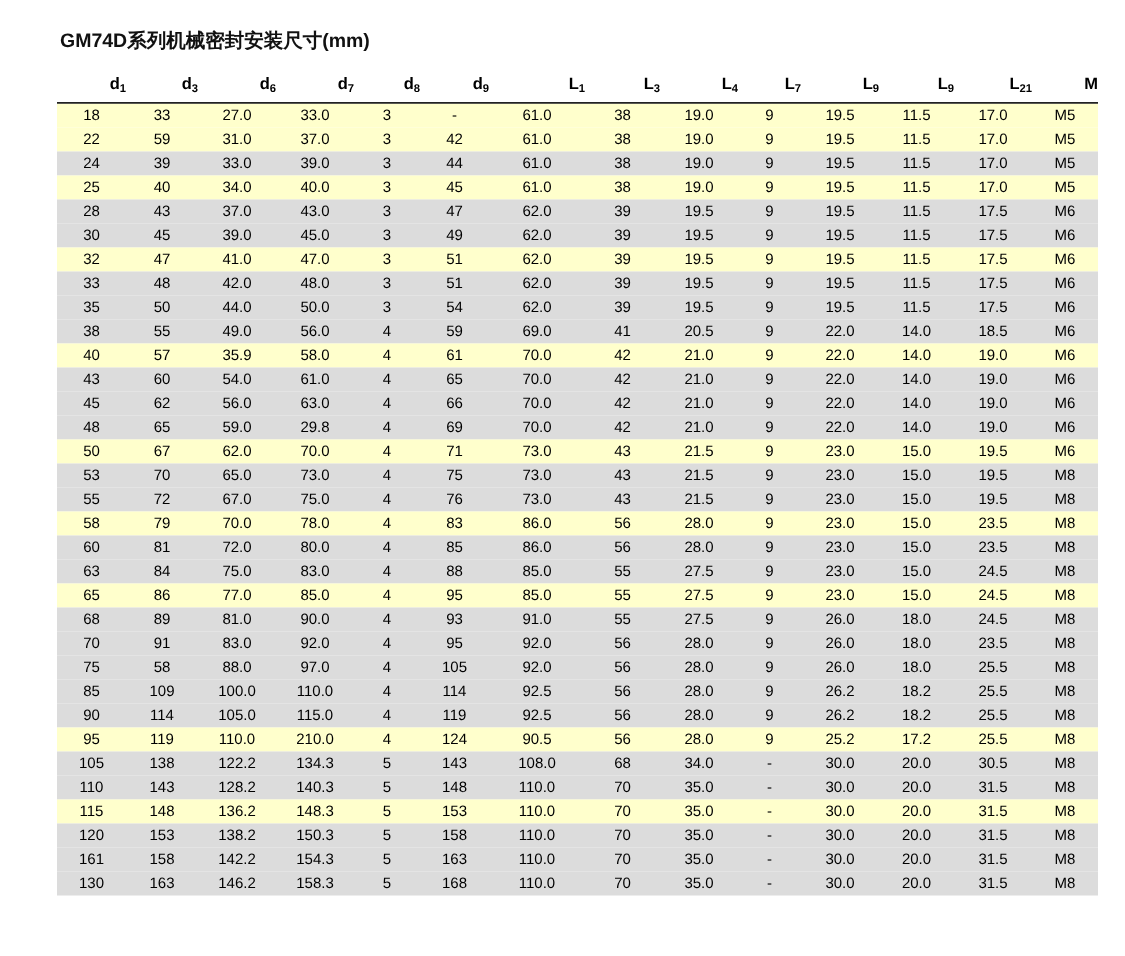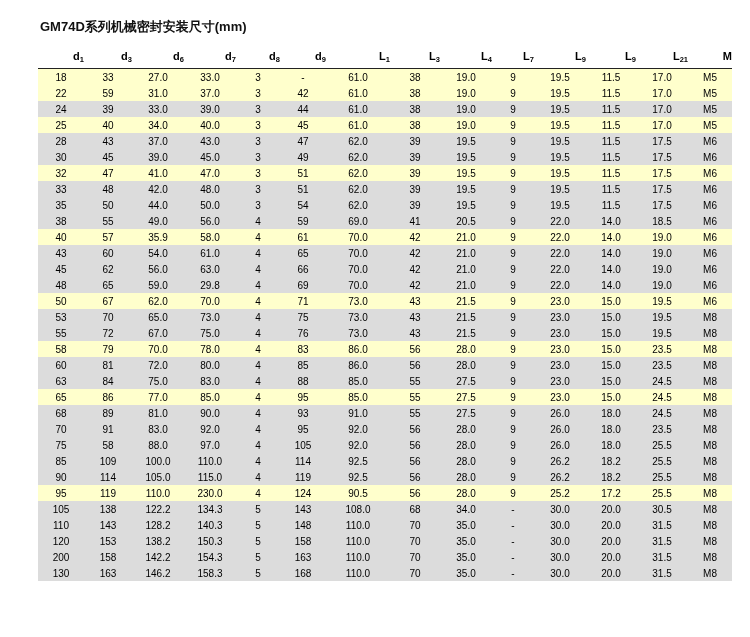--- a/index.html
+++ b/index.html
@@ -530,21 +530,21 @@
           <td>9</td>
           <td>26.2</td>
           <td>18.2</td>
           <td>25.5</td>
           <td>M8</td>
         </tr>
         <tr class="row-yellow">
           <td>95</td>
           <td>119</td>
           <td>110.0</td>
-          <td>230.0</td>
+          <td>210.0</td>
           <td>4</td>
           <td>124</td>
           <td>90.5</td>
           <td>56</td>
           <td>28.0</td>
           <td>9</td>
           <td>25.2</td>
           <td>17.2</td>
           <td>25.5</td>
           <td>M8</td>
@@ -574,38 +574,54 @@
           <td>148</td>
           <td>110.0</td>
           <td>70</td>
           <td>35.0</td>
           <td>-</td>
           <td>30.0</td>
           <td>20.0</td>
           <td>31.5</td>
           <td>M8</td>
         </tr>
+        <tr class="row-yellow">
+          <td>115</td>
+          <td>148</td>
+          <td>136.2</td>
+          <td>148.3</td>
+          <td>5</td>
+          <td>153</td>
+          <td>110.0</td>
+          <td>70</td>
+          <td>35.0</td>
+          <td>-</td>
+          <td>30.0</td>
+          <td>20.0</td>
+          <td>31.5</td>
+          <td>M8</td>
+        </tr>
         <tr class="row-grey">
           <td>120</td>
           <td>153</td>
           <td>138.2</td>
           <td>150.3</td>
           <td>5</td>
           <td>158</td>
           <td>110.0</td>
           <td>70</td>
           <td>35.0</td>
           <td>-</td>
           <td>30.0</td>
           <td>20.0</td>
           <td>31.5</td>
           <td>M8</td>
         </tr>
         <tr class="row-grey">
-          <td>200</td>
+          <td>161</td>
           <td>158</td>
           <td>142.2</td>
           <td>154.3</td>
           <td>5</td>
           <td>163</td>
           <td>110.0</td>
           <td>70</td>
           <td>35.0</td>
           <td>-</td>
           <td>30.0</td>

